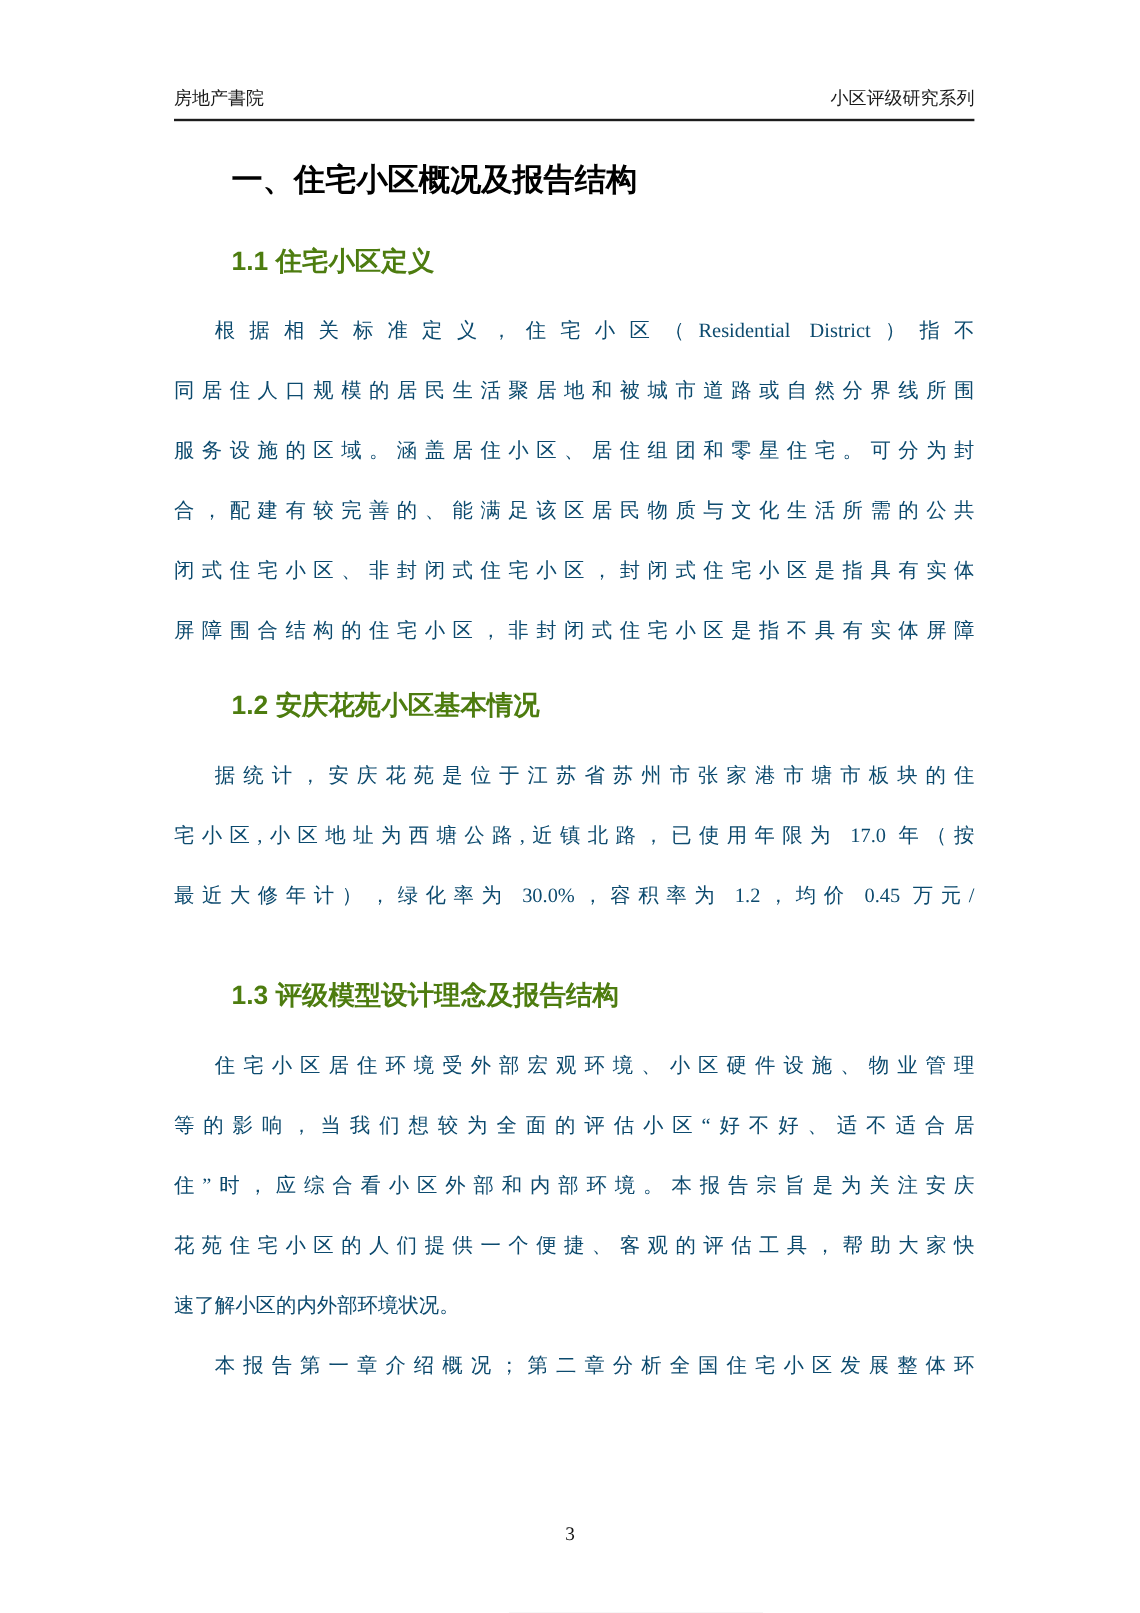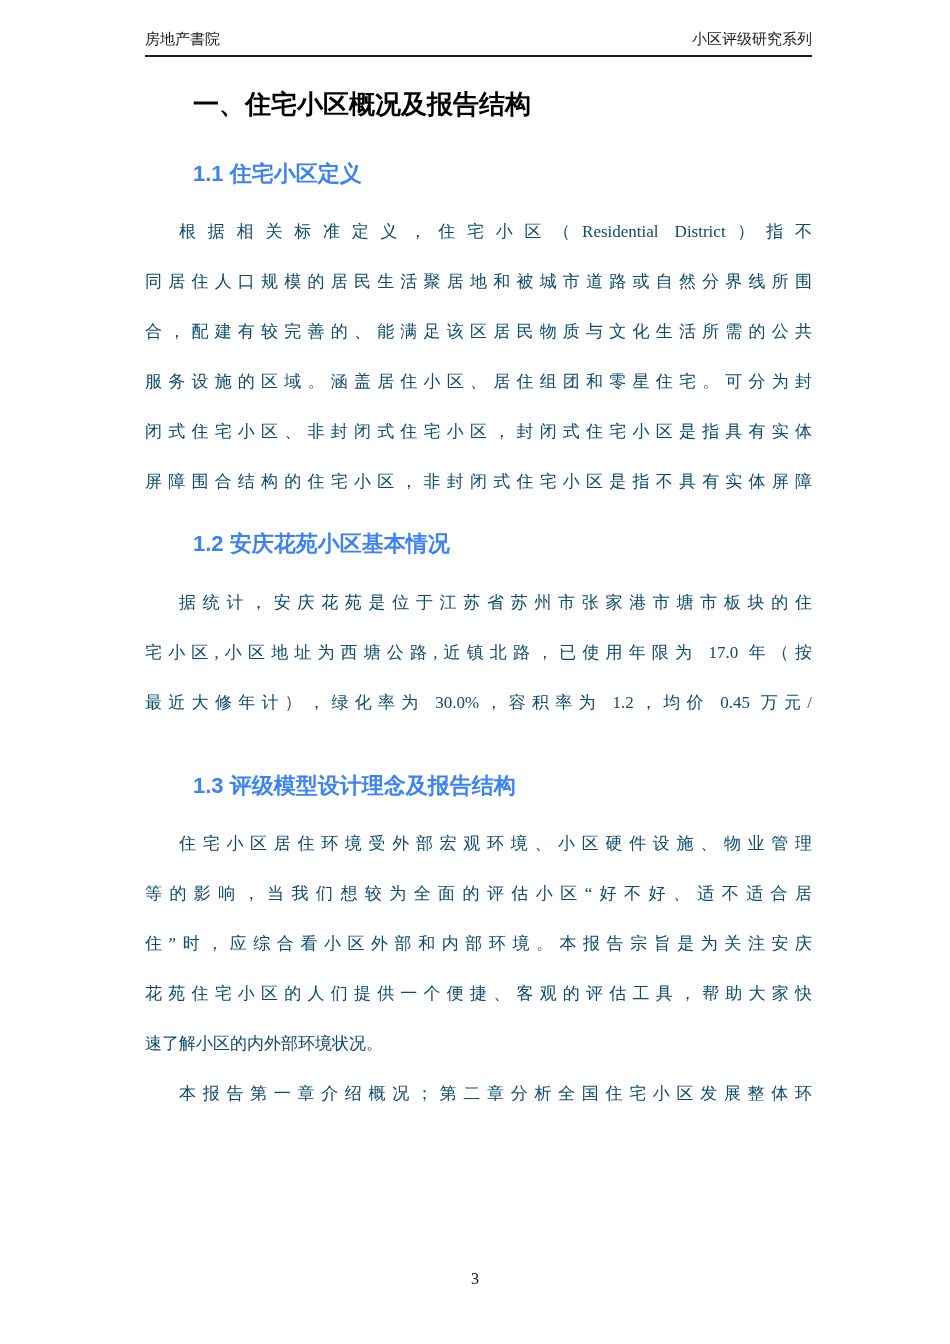--- a/index.html
+++ b/index.html
@@ -9,48 +9,48 @@
   }
   .page {
     position: relative;
     width: 950px;
     height: 1344px;
     margin: 0 auto;
     background: #ffffff;
     color: #111111;
     font-family: "Liberation Serif", "DejaVu Serif", serif;
     box-sizing: border-box;
-    padding: 28px 138px 0 145px;
+    padding: 72px 138px 0 145px;
     overflow: hidden;
   }
   .header {
     display: flex;
     justify-content: space-between;
     align-items: flex-end;
     font-family: "Liberation Sans", "DejaVu Sans", sans-serif;
     font-size: 15px;
     line-height: 22px;
     color: #1a1a1a;
     border-bottom: 2px solid #1c1c1c;
     padding-bottom: 5px;
   }
   .chapter-title {
     margin: 30px 0 0 48px;
-    font-family: Liberation Serif, serif;
+    font-family: Liberation Sans, sans-serif;
     font-size: 26px;
     font-weight: bold;
     line-height: 36px;
     color: #000000;
   }
   .section-heading {
     font-family: "Liberation Sans", "DejaVu Sans", sans-serif;
     font-size: 22px;
     font-weight: bold;
     line-height: 30px;
-    color: #3b82f6;
+    color: #4d7c0f;
     margin-left: 48px;
   }
   .heading-1 { margin-top: 36px; }
   .heading-2 { margin-top: 22px; }
   .heading-3 { margin-top: 43px; }
   .para {
     margin-top: 16px;
     font-size: 17px;
     color: #0c4a6e;
   }
@@ -87,22 +87,22 @@
     <span>小区评级研究系列</span>
   </div>
 
   <h1 class="chapter-title">一、住宅小区概况及报告结构</h1>
 
   <div class="section">
     <h2 class="section-heading heading-1">1.1 住宅小区定义</h2>
     <div class="para">
         <div class="line first">根据相关标准定义，住宅小区（Residential District）指不</div>
         <div class="line">同居住人口规模的居民生活聚居地和被城市道路或自然分界线所围</div>
+        <div class="line">服务设施的区域。涵盖居住小区、居住组团和零星住宅。可分为封</div>
         <div class="line">合，配建有较完善的、能满足该区居民物质与文化生活所需的公共</div>
-        <div class="line">服务设施的区域。涵盖居住小区、居住组团和零星住宅。可分为封</div>
         <div class="line">闭式住宅小区、非封闭式住宅小区，封闭式住宅小区是指具有实体</div>
         <div class="line">屏障围合结构的住宅小区，非封闭式住宅小区是指不具有实体屏障</div>
       </div>
   </div>
 
   <div class="section">
     <h2 class="section-heading heading-2">1.2 安庆花苑小区基本情况</h2>
     <div class="para">
         <div class="line first">据统计，安庆花苑是位于江苏省苏州市张家港市塘市板块的住</div>
         <div class="line">宅小区,小区地址为西塘公路,近镇北路，已使用年限为 17.0 年（按</div>

